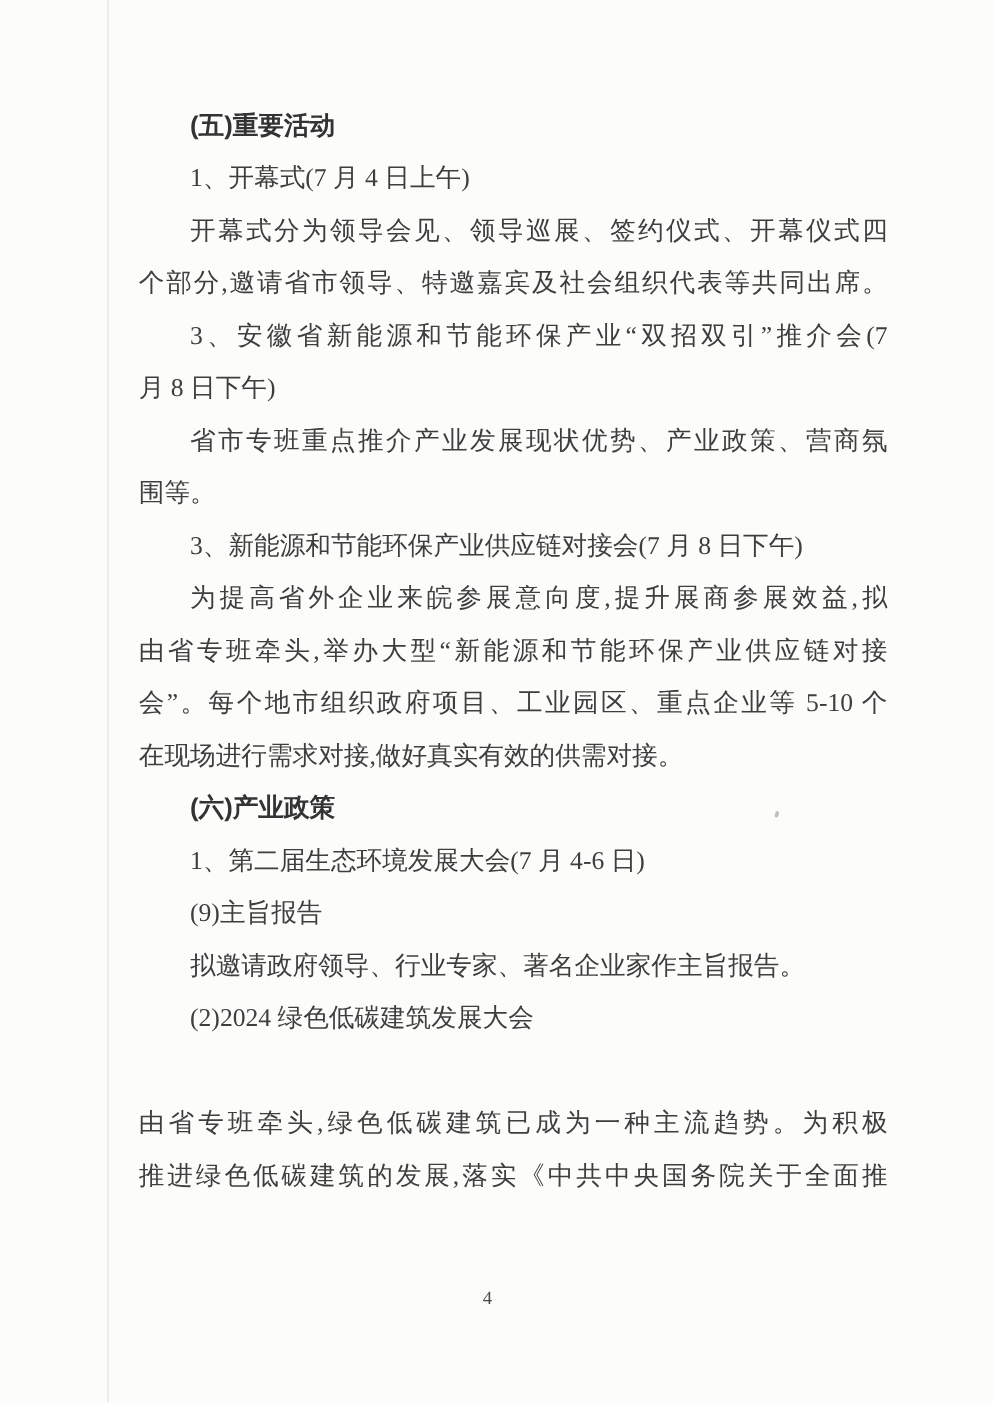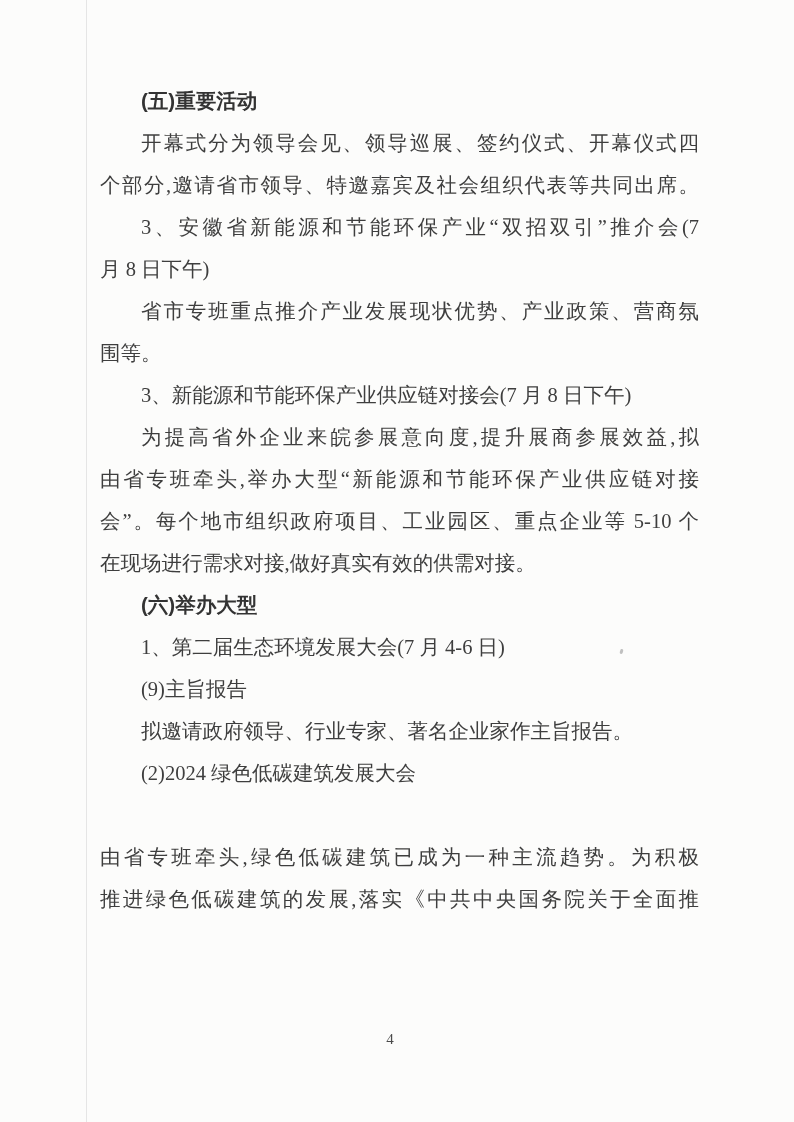--- a/index.html
+++ b/index.html
@@ -28,21 +28,21 @@
     left: 620px;
     top: 649px;
     width: 3px;
     height: 5px;
     background: rgba(120,120,120,0.45);
     border-radius: 2px;
     transform: rotate(15deg);
   }
   .page-content {
     position: absolute;
-    left: 100px;
+    left: 111px;
     top: 80px;
     width: 599px;
   }
   .line {
     height: 42px;
     line-height: 42px;
     font-size: 20.5px;
     white-space: pre-wrap;
     overflow: hidden;
   }
@@ -69,32 +69,33 @@
   }
 </style>
 </head>
 <body>
 
 <div class="scan-edge-line"></div>
 <div class="scan-speck"></div>
 
 <div class="page-content">
   <div class="line heading indent">(五)重要活动</div>
+  <div class="line indent">1、开幕式(7 月 4 日上午)</div>
   <div class="line indent justify">开幕式分为领导会见、领导巡展、签约仪式、开幕仪式四</div>
   <div class="line justify">个部分,邀请省市领导、特邀嘉宾及社会组织代表等共同出席。</div>
   <div class="line indent justify">3、安徽省新能源和节能环保产业“双招双引”推介会(7</div>
   <div class="line">月 8 日下午)</div>
   <div class="line indent justify">省市专班重点推介产业发展现状优势、产业政策、营商氛</div>
   <div class="line">围等。</div>
   <div class="line indent">3、新能源和节能环保产业供应链对接会(7 月 8 日下午)</div>
   <div class="line indent justify">为提高省外企业来皖参展意向度,提升展商参展效益,拟</div>
   <div class="line justify">由省专班牵头,举办大型“新能源和节能环保产业供应链对接</div>
   <div class="line justify">会”。每个地市组织政府项目、工业园区、重点企业等 5-10 个</div>
   <div class="line">在现场进行需求对接,做好真实有效的供需对接。</div>
-  <div class="line heading indent">(六)举办大型</div>
+  <div class="line heading indent">(六)产业政策</div>
   <div class="line indent">1、第二届生态环境发展大会(7 月 4-6 日)</div>
   <div class="line indent">(9)主旨报告</div>
   <div class="line indent">拟邀请政府领导、行业专家、著名企业家作主旨报告。</div>
   <div class="line indent">(2)2024 绿色低碳建筑发展大会</div>
   <div class="line indent justify">
     
   </div>
   <div class="line justify">由省专班牵头,绿色低碳建筑已成为一种主流趋势。为积极</div>
   <div class="line justify">推进绿色低碳建筑的发展,落实《中共中央国务院关于全面推</div>
 </div>

